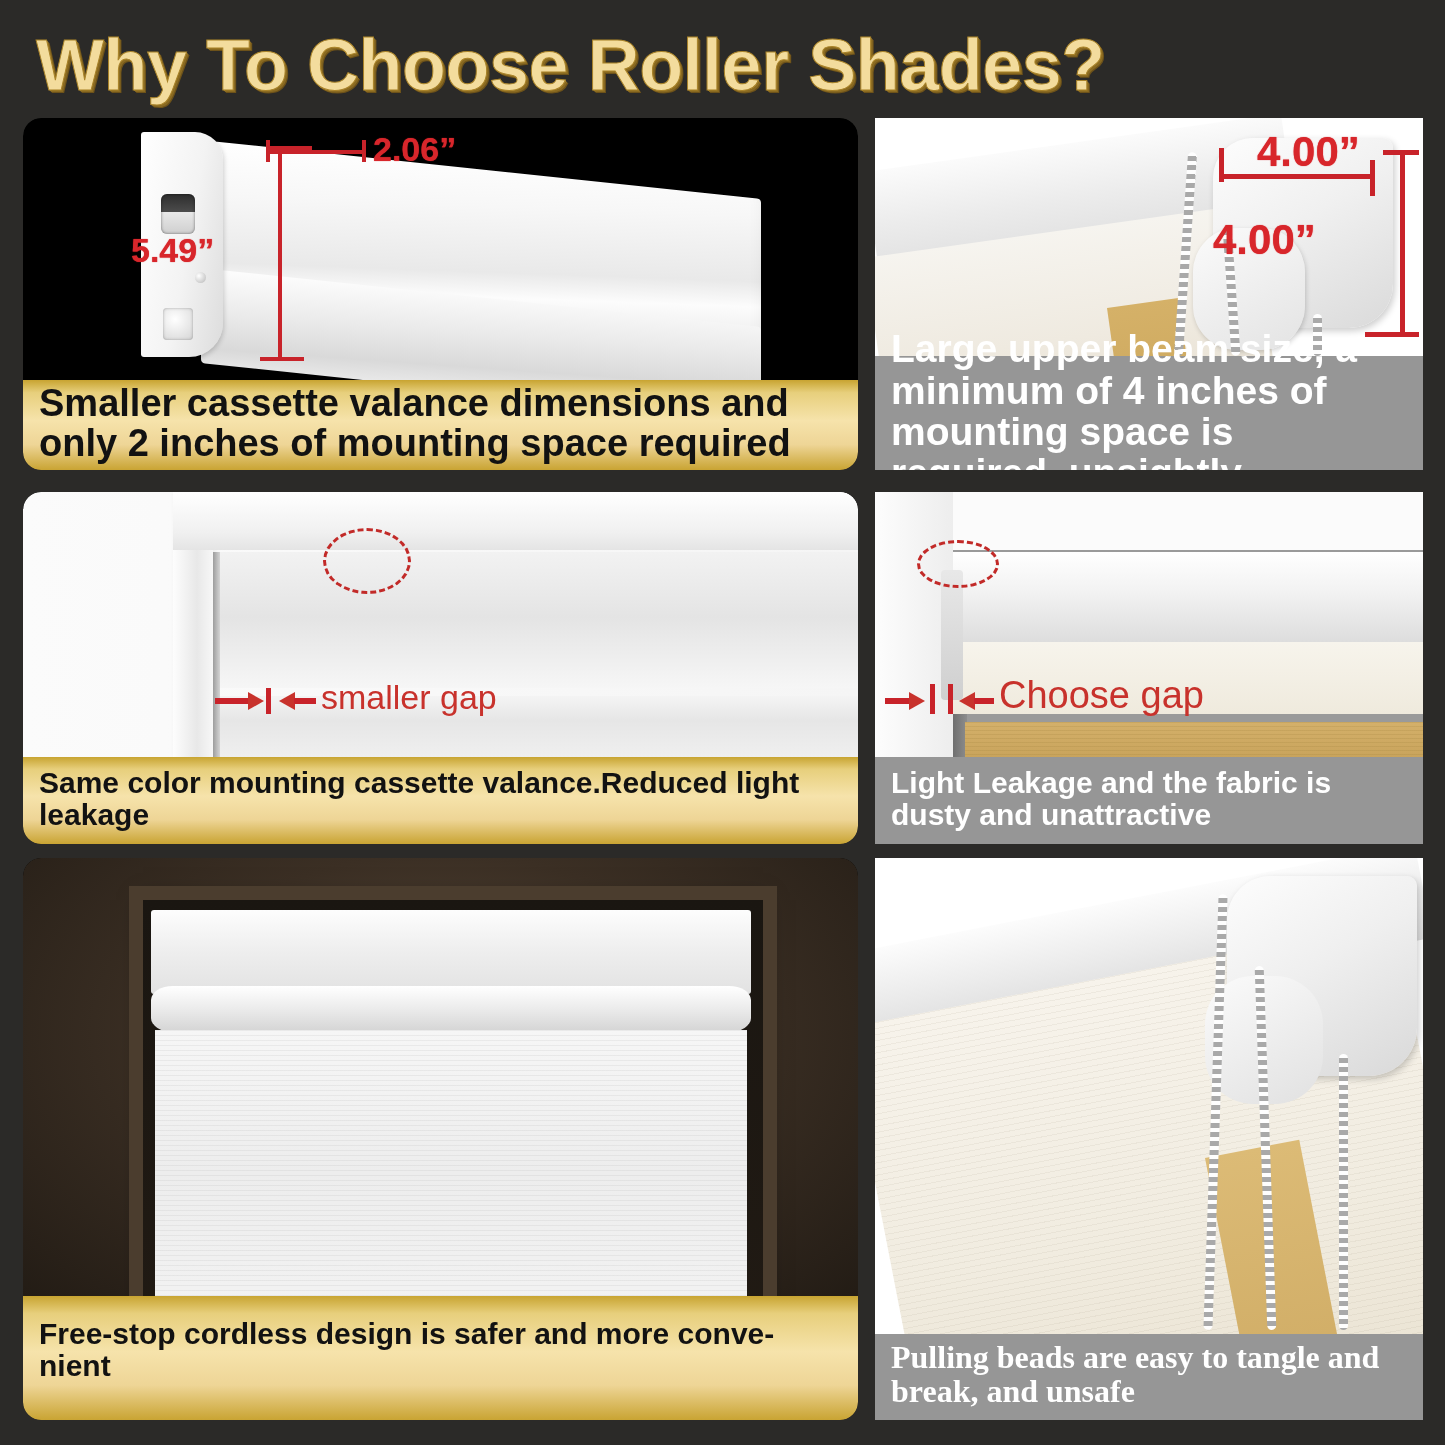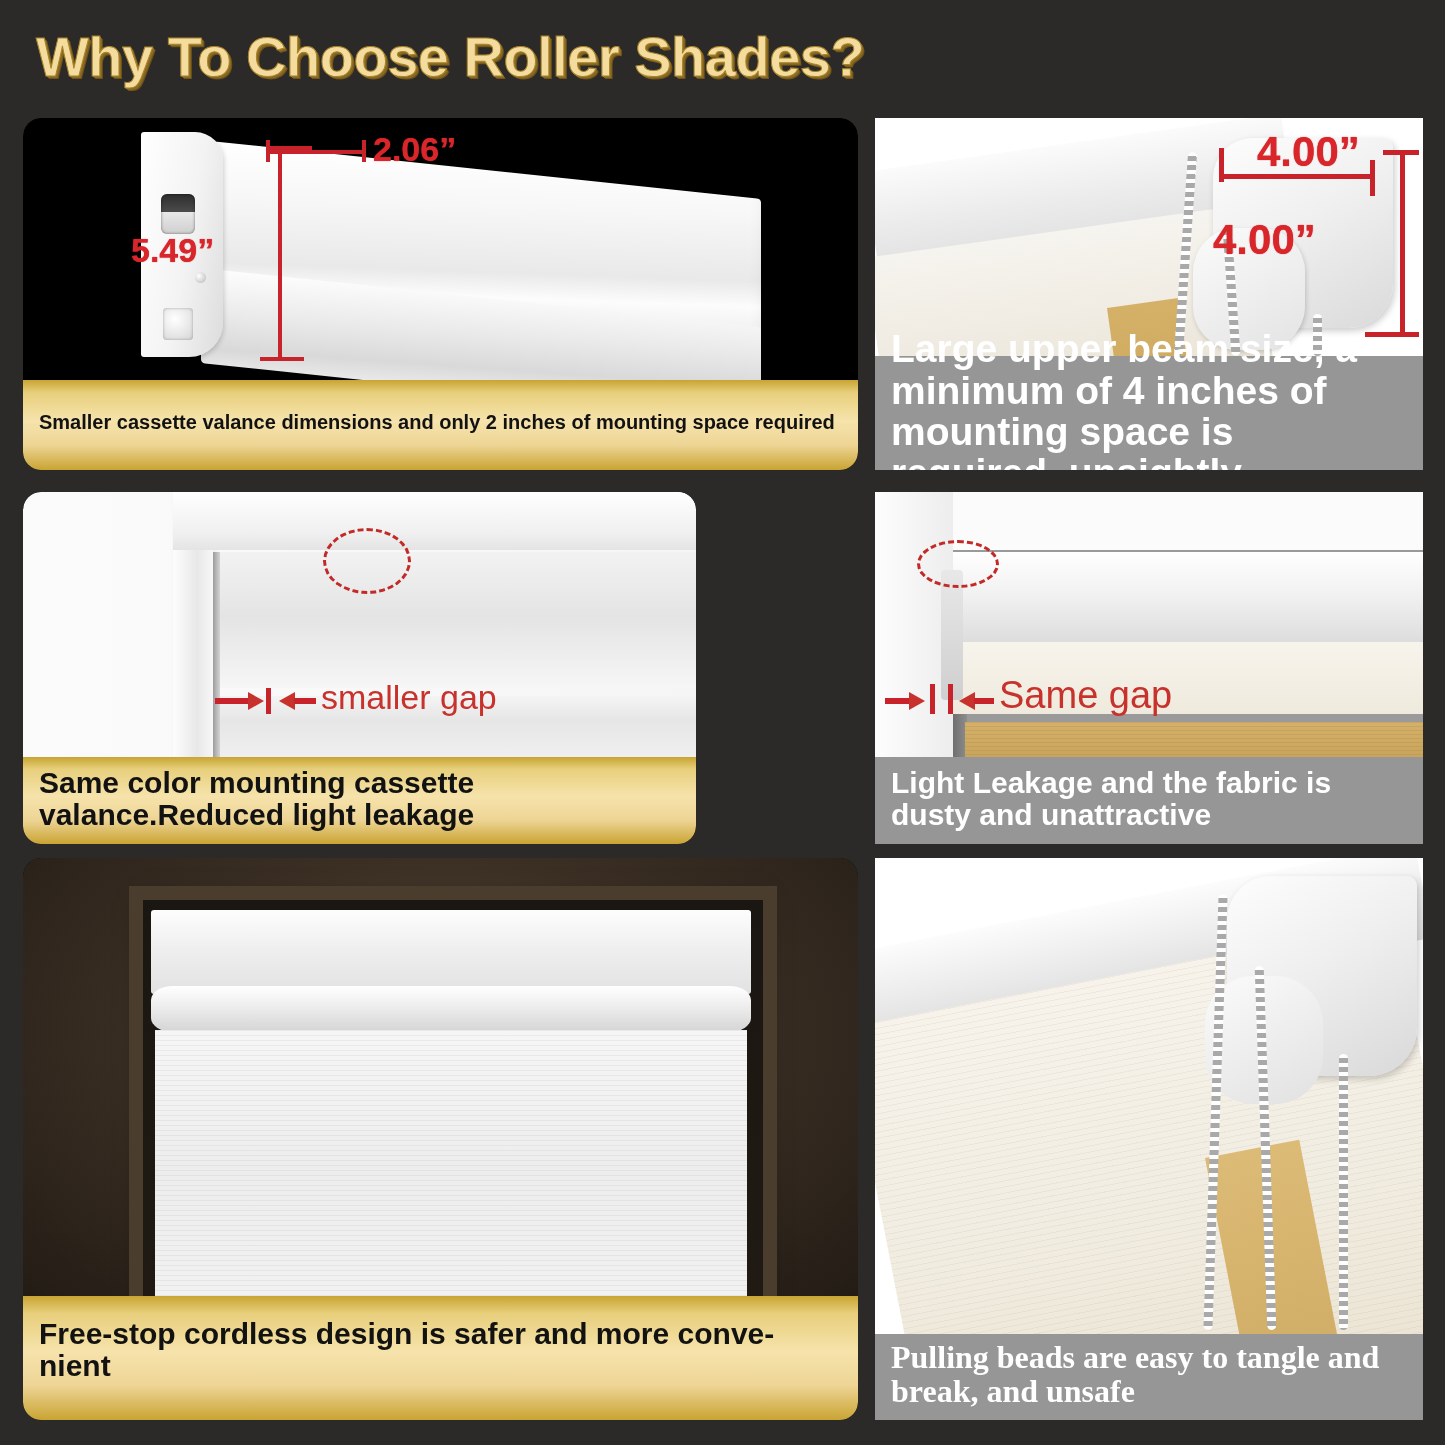--- a/index.html
+++ b/index.html
@@ -6,21 +6,21 @@
   html,body{ background:#2b2a28; }
   body{
     width:1445px; height:1445px;
     font-family:"Liberation Sans", sans-serif;
     position:relative; overflow:hidden;
   }
 
   
   #page-title{
     position:absolute; left:36px; top:24px;
-    font-size:56px; font-weight:bold; letter-spacing:-0.5px;
+    font-size:72px; font-weight:bold; letter-spacing:-0.5px;
     color:#f3dc9d;
     text-shadow: 2px 2px 0 #8a6a21, 3px 3px 0 #6d521a, 1px 1px 0 #a98329;
     -webkit-text-stroke:1px #a98329;
     white-space:nowrap;
   }
 
   
   .panel{ position:absolute; overflow:hidden; }
   .panel .photo{ position:absolute; left:0; right:0; top:0; overflow:hidden; }
   .panel.good{ border-radius:18px; }
@@ -258,21 +258,21 @@
     <div class="dimline" style="left:243px; top:32px; width:100px; height:4px;"></div>
     <div class="dimline" style="left:243px; top:22px; width:4px; height:22px;"></div>
     <div class="dimline" style="left:339px; top:22px; width:4px; height:22px;"></div>
     <div class="dimtext" style="left:350px; top:12px; font-size:34px;">2.06”</div>
 
     <div class="dimline" style="left:255px; top:28px; width:4px; height:215px;"></div>
     <div class="dimline" style="left:245px; top:28px; width:44px; height:4px;"></div>
     <div class="dimline" style="left:237px; top:239px; width:44px; height:4px;"></div>
     <div class="dimtext" style="left:108px; top:113px; font-size:34px;text-align:center;">5.49”</div>
   </div>
-  <div class="caption gold" style="height:90px; font-size:20px;">
+  <div class="caption gold" style="height:90px; font-size:38px;">
     <span>Smaller cassette valance dimensions and only 2 inches of mounting space required</span>
   </div>
 </div>
 
 <div class="panel bad" style="left:875px; top:118px; width:548px; height:352px;">
   <div class="photo" style="height:238px;">
     <div class="p2-fab"></div>
     <div class="p2-fab2"></div>
     <div class="p2-tan"></div>
     <div class="p2-bracket"></div>
@@ -289,21 +289,21 @@
     <div class="dimline" style="left:525px; top:32px; width:5px; height:186px;"></div>
     <div class="dimline" style="left:508px; top:32px; width:36px; height:5px;"></div>
     <div class="dimline" style="left:490px; top:214px; width:54px; height:5px;"></div>
     <div class="dimtext" style="left:338px; top:98px; font-size:42px;">4.00”</div>
   </div>
   <div class="caption gray" style="height:114px; font-size:39px;justify-content:center;">
     <span>Large upper beam size, a minimum of 4 inches of mounting space is required, unsightly</span>
   </div>
 </div>
 
-<div class="panel good" style="left:23px; top:492px; width:673px; height:352px;">
+<div class="panel good" style="left:23px; top:492px; width:835px; height:352px;">
   <div class="photo" style="height:265px;">
     <div class="p3-wall"></div>
     <div class="p3-jamb"></div>
     <div class="p3-head"></div>
     <div class="p3-val"></div>
     <div class="p3-shade"></div>
     <div class="p3-edge"></div>
     <div class="dashcircle" style="left:300px; top:36px; width:88px; height:66px;"></div>
 
     <div class="dimline" style="left:192px; top:206px; width:36px; height:6px;"></div>
@@ -328,21 +328,21 @@
     <div class="p4-tan"></div>
     <div class="p4-clip"></div>
     <div class="dashcircle" style="left:42px; top:48px; width:82px; height:48px;"></div>
 
     <div class="dimline" style="left:10px; top:206px; width:26px; height:6px;"></div>
     <div style="position:absolute;left:34px;top:200px;width:0;height:0;border-left:16px solid #c8322c;border-top:9px solid transparent;border-bottom:9px solid transparent;"></div>
     <div class="dimline" style="left:55px; top:192px; width:5px; height:30px;"></div>
     <div class="dimline" style="left:73px; top:192px; width:5px; height:30px;"></div>
     <div style="position:absolute;left:84px;top:200px;width:0;height:0;border-right:16px solid #c8322c;border-top:9px solid transparent;border-bottom:9px solid transparent;"></div>
     <div class="dimline" style="left:99px; top:206px; width:20px; height:6px;"></div>
-    <div class="annot" style="left:124px; top:182px; font-size:38px;">Same gap</div>
+    <div class="annot" style="left:124px; top:182px; font-size:38px;">Choose gap</div>
   </div>
   <div class="caption gray" style="height:87px; font-size:30px;">
     <span>Light Leakage and the fabric is dusty and unattractive</span>
   </div>
 </div>
 
 <div class="panel good" style="left:23px; top:858px; width:835px; height:562px;">
   <div class="photo" style="height:438px;">
     <div class="p5-room"></div>
     <div class="p5-recess"></div>

